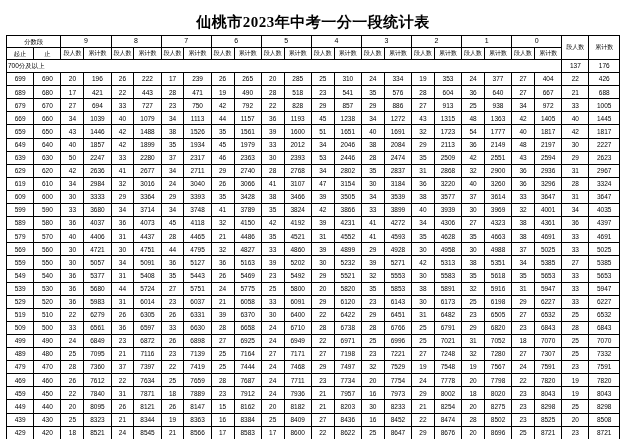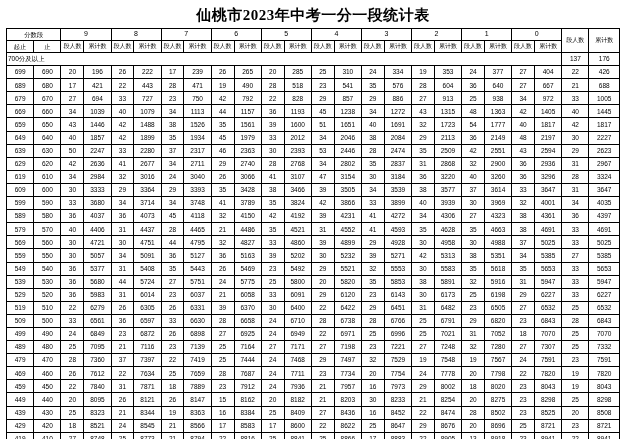--- a/index.html
+++ b/index.html
@@ -1,17 +1,17 @@
 <!DOCTYPE html>
 <html><head>
 <meta charset="utf-8">
 <style>
   html,body{margin:0;padding:0;background:#fff;}
   body{width:626px;height:439px;font-family:"Liberation Sans",sans-serif;color:#000;overflow:hidden;}
-  .page{width:626px;height:385px;position:relative;box-sizing:border-box;padding:4px 6px 0 6px;}
+  .page{width:626px;height:385px;position:relative;box-sizing:border-box;padding:4px 6px 0 6px;margin-top:7px;}
   .title{text-align:center;font-size:15px;font-weight:bold;letter-spacing:.5px;margin:2px 0 3px 0;font-family:"Liberation Serif",serif;}
   table{border-collapse:collapse;width:614px;table-layout:fixed;font-size:6.5px;}
   td,th{border:1px solid #000;text-align:center;vertical-align:middle;padding:0;line-height:1.15;font-weight:normal;}
   thead td{font-size:6.3px;}
   .grp{font-size:7px;}
   .seg{font-size:6px;}
   .rowh{font-size:6.5px;}
   .leftcol{font-size:6.5px;}
   col.c-q{width:25px}
   col.c-z{width:25px}

